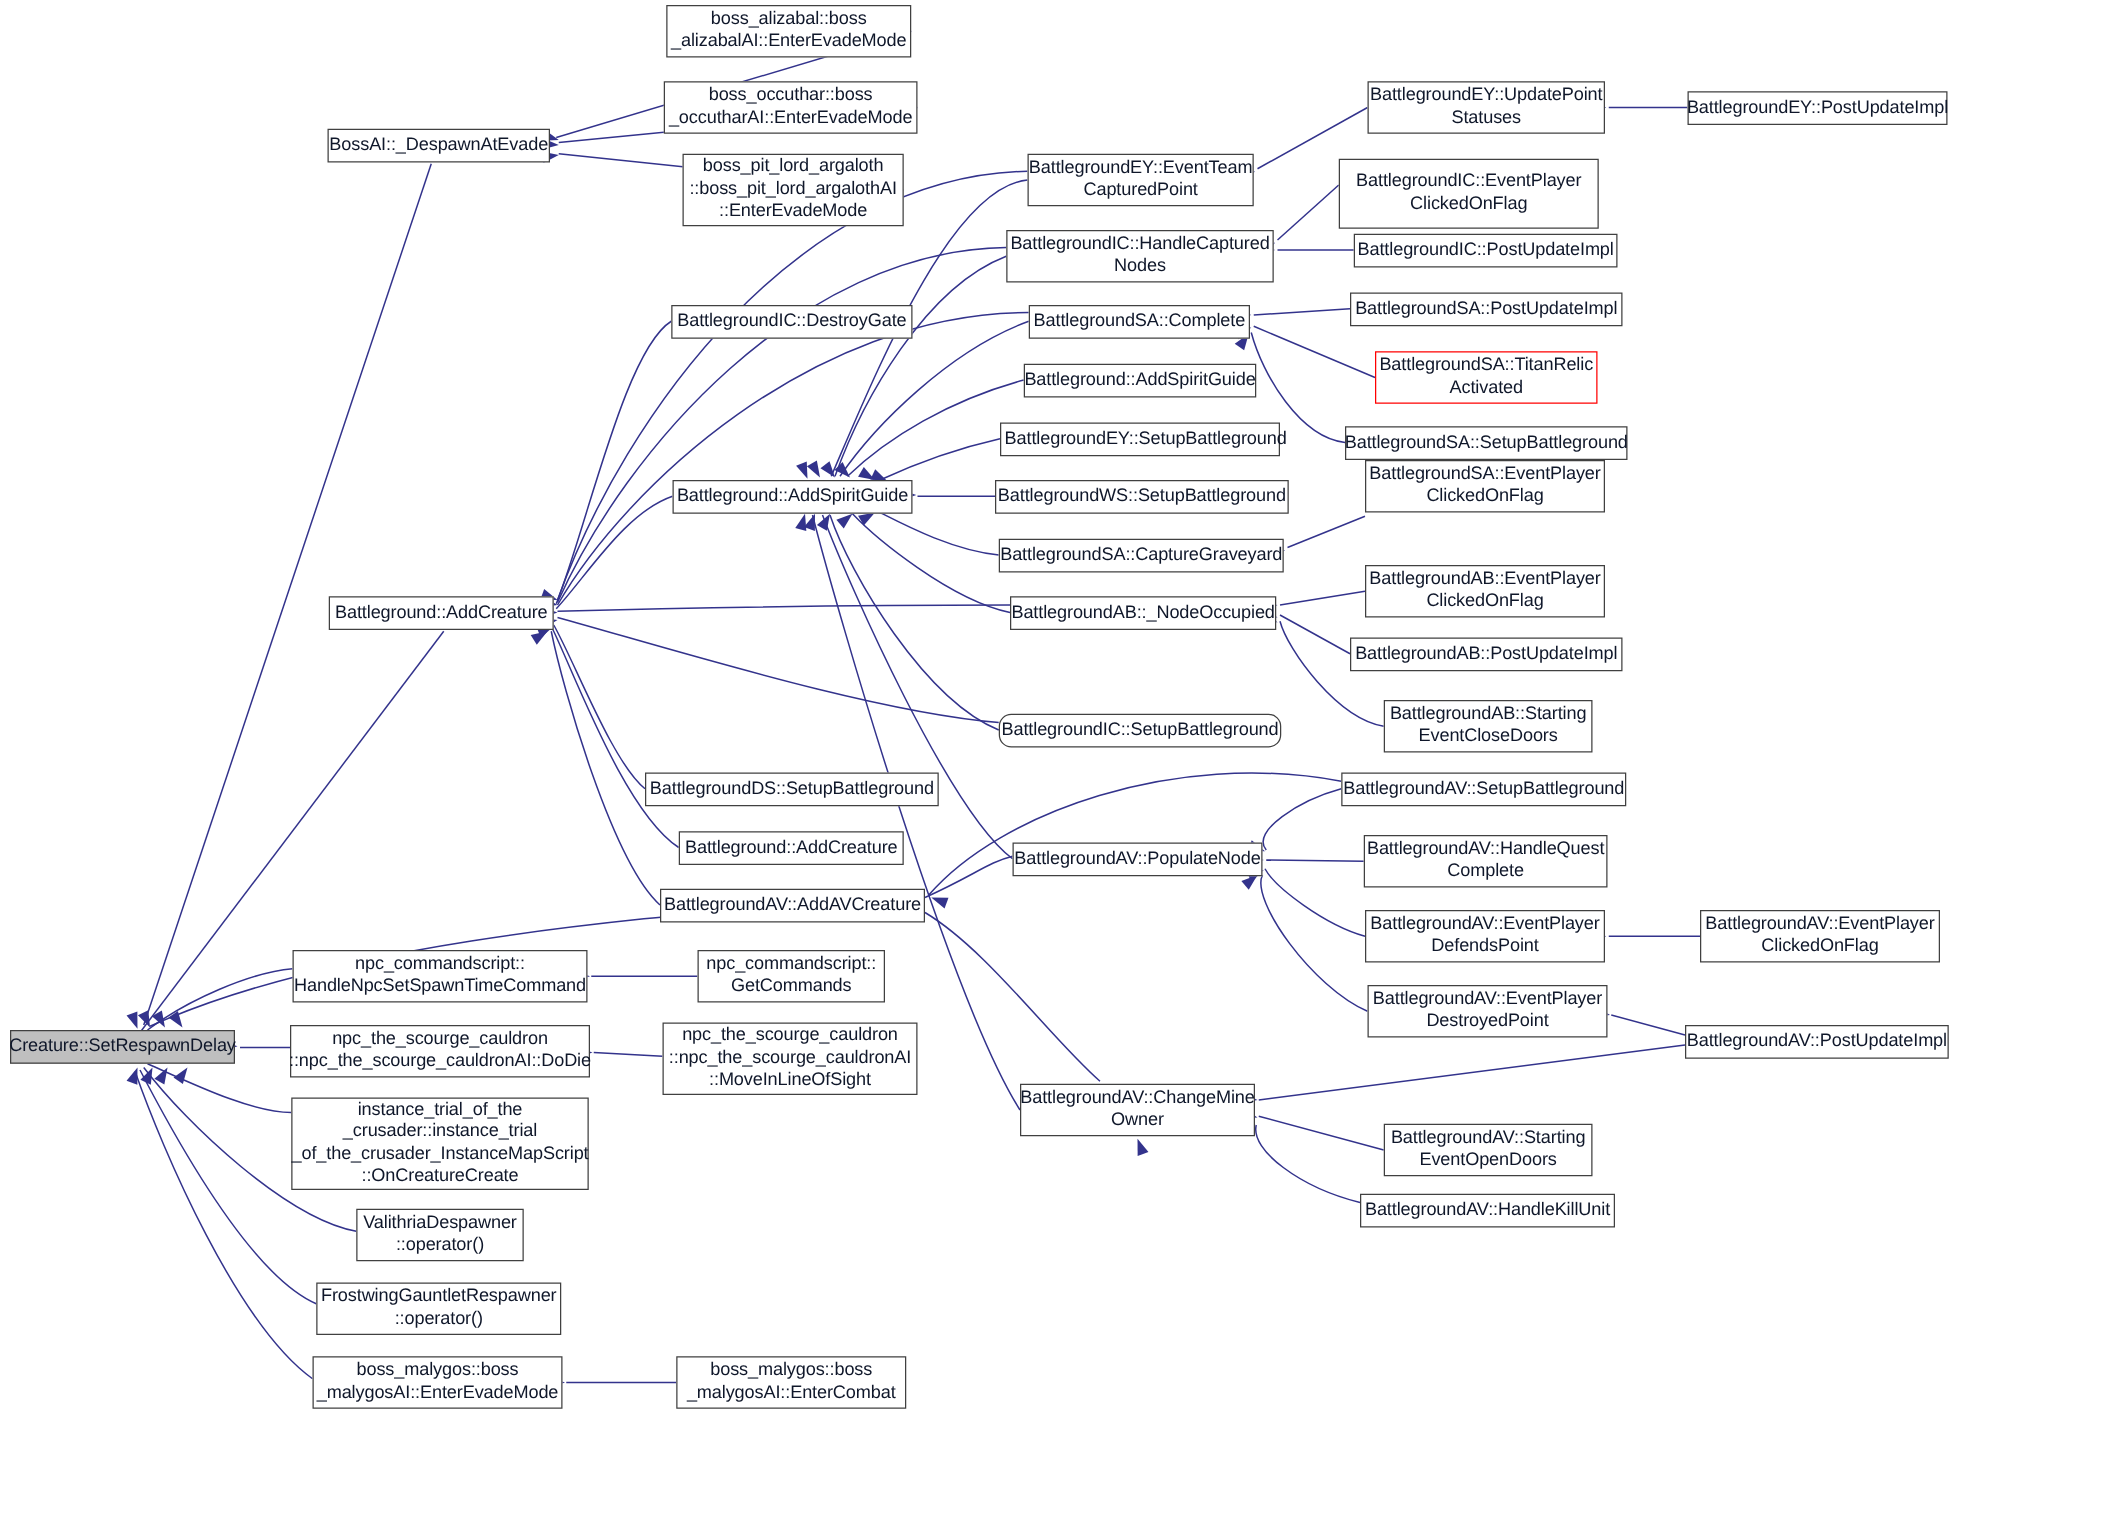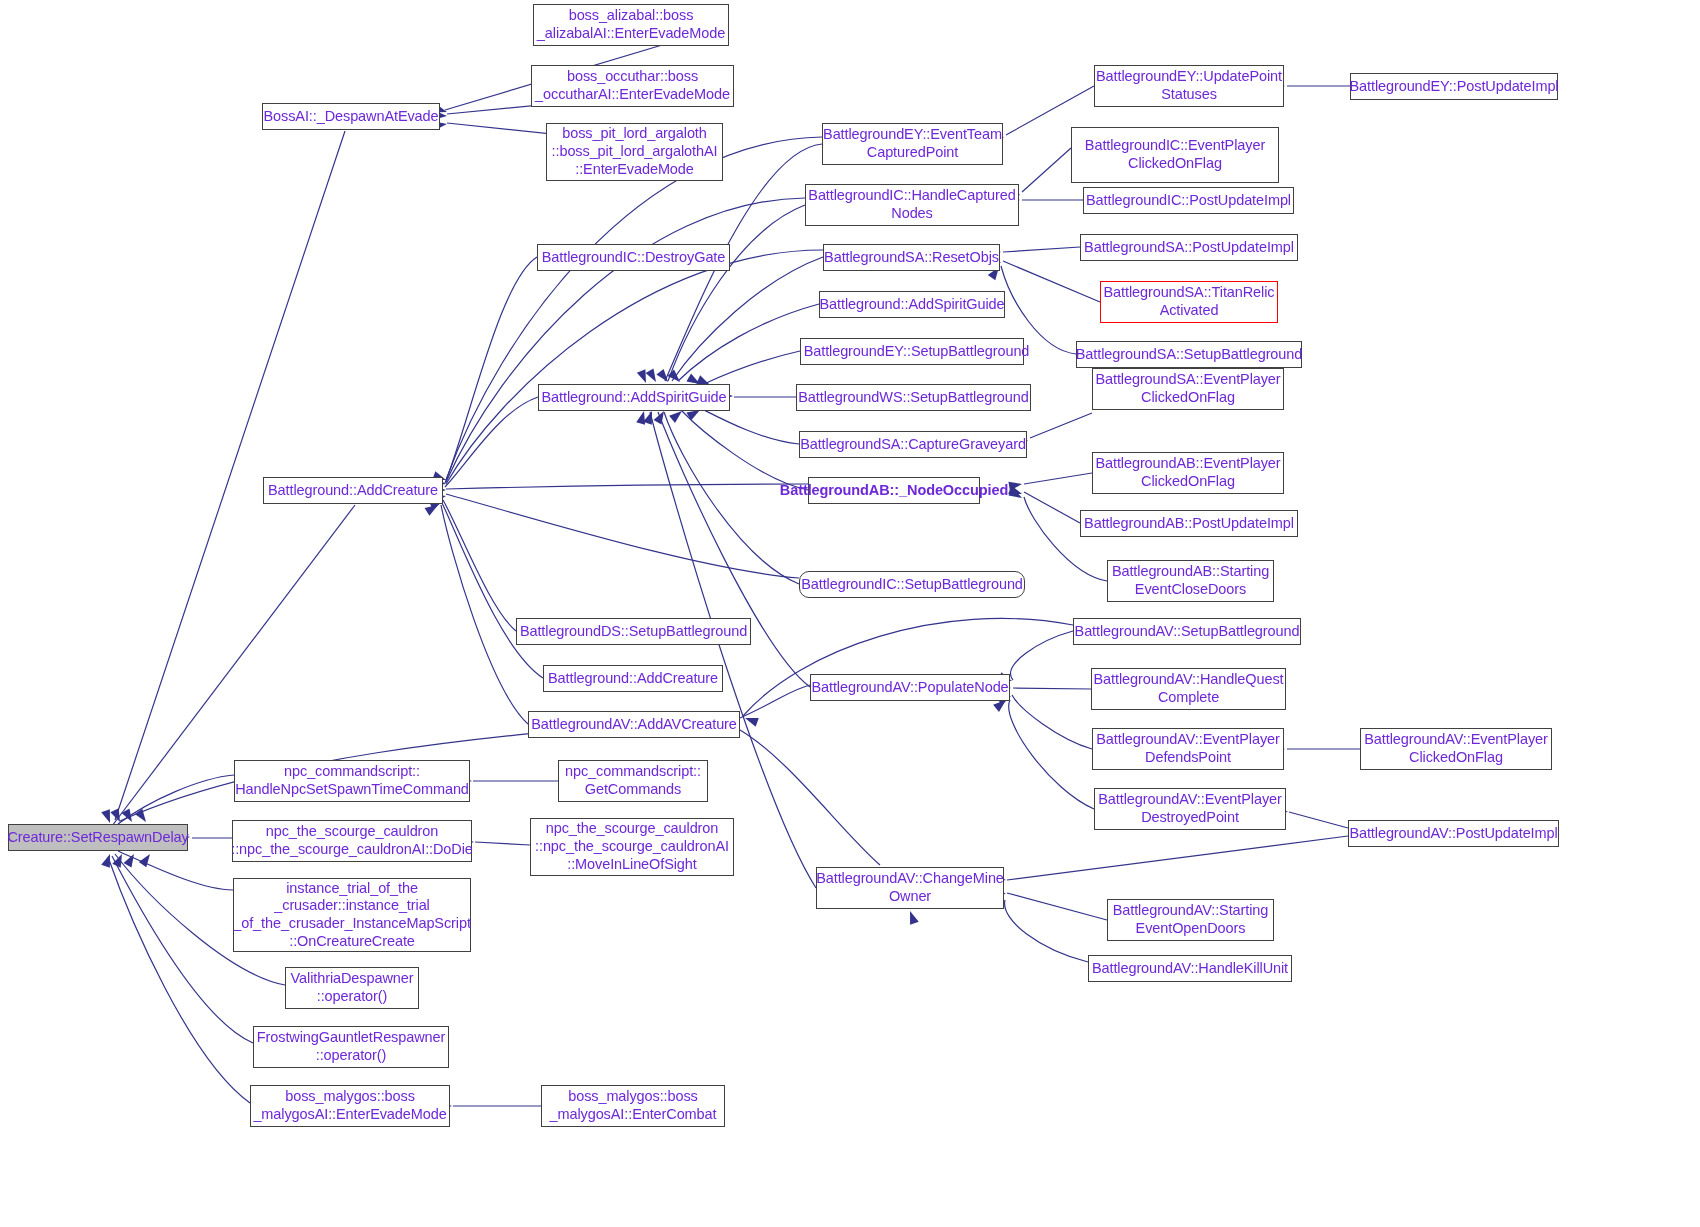--- a/index.html
+++ b/index.html
@@ -17,21 +17,21 @@
     left:0; top:0;
     width:1700px;
     height:1227px;
     pointer-events:none;
   }
   .node{
     position:absolute;
     box-sizing:border-box;
     border:1px solid #404040;
     background:#ffffff;
-    color:#6d28d9;
+    color:#0f172a;
     display:flex;
     align-items:center;
     justify-content:center;
     text-align:center;
     font-size:14.5px;
     line-height:1.22;
     letter-spacing:-0.1px;
     white-space:pre-line;
     padding:1px 4px;
     z-index:2;
@@ -175,26 +175,26 @@
       <div class="node" style="left: 546px; top: 123px; width: 177px; height: 58px;">boss_pit_lord_argaloth
 ::boss_pit_lord_argalothAI
 ::EnterEvadeMode</div>
       <div class="node" style="left: 263px; top: 477px; width: 180px; height: 27px;">Battleground::AddCreature</div>
       <div class="node" style="left: 538px; top: 384px; width: 192px; height: 27px;">Battleground::AddSpiritGuide</div>
       <div class="node" style="left: 537px; top: 244px; width: 193px; height: 27px;">BattlegroundIC::DestroyGate</div>
       <div class="node" style="left: 822px; top: 123px; width: 181px; height: 42px;">BattlegroundEY::EventTeam
 CapturedPoint</div>
       <div class="node" style="left: 805px; top: 184px; width: 214px; height: 42px;">BattlegroundIC::HandleCaptured
 Nodes</div>
-      <div class="node" style="left: 823px; top: 244px; width: 177px; height: 27px;">BattlegroundSA::ResetObjs</div>
+      <div class="node" style="left: 823px; top: 244px; width: 177px; height: 27px;">BattlegroundSA::Complete</div>
       <div class="node" style="left: 819px; top: 291px; width: 186px; height: 27px;">Battleground::AddSpiritGuide</div>
       <div class="node" style="left: 800px; top: 338px; width: 224px; height: 27px; padding-left: 13px;">BattlegroundEY::SetupBattleground</div>
       <div class="node" style="left: 796px; top: 384px; width: 235px; height: 27px;">BattlegroundWS::SetupBattleground</div>
       <div class="node" style="left: 799px; top: 431px; width: 228px; height: 27px;">BattlegroundSA::CaptureGraveyard</div>
-      <div class="node" style="left: 808px; top: 477px; width: 172px; height: 27px; font-weight: bold;">BattlegroundAB::_NodeOccupied</div>
+      <div class="node" style="left: 808px; top: 477px; width: 213px; height: 27px;">BattlegroundAB::_NodeOccupied</div>
       <div class="node" style="left: 799px; top: 571px; width: 226px; height: 27px; border-radius: 10px;">BattlegroundIC::SetupBattleground</div>
       <div class="node" style="left: 516px; top: 618px; width: 235px; height: 27px;">BattlegroundDS::SetupBattleground</div>
       <div class="node" style="left: 543px; top: 665px; width: 180px; height: 27px;">Battleground::AddCreature</div>
       <div class="node" style="left: 528px; top: 711px; width: 212px; height: 27px;">BattlegroundAV::AddAVCreature</div>
       <div class="node" style="left: 810px; top: 674px; width: 200px; height: 27px;">BattlegroundAV::PopulateNode</div>
       <div class="node" style="left: 816px; top: 867px; width: 188px; height: 42px;">BattlegroundAV::ChangeMine
 Owner</div>
       <div class="node" style="left: 1094px; top: 65px; width: 190px; height: 42px;">BattlegroundEY::UpdatePoint
 Statuses</div>
       <div class="node" style="left: 1071px; top: 127px; width: 208px; height: 56px;">BattlegroundIC::EventPlayer

